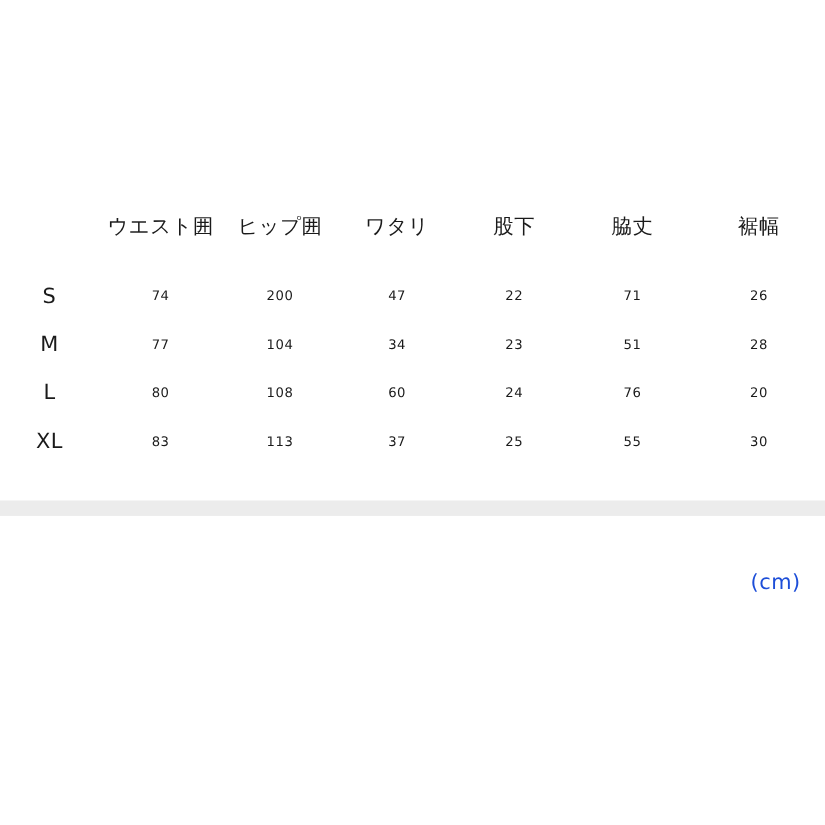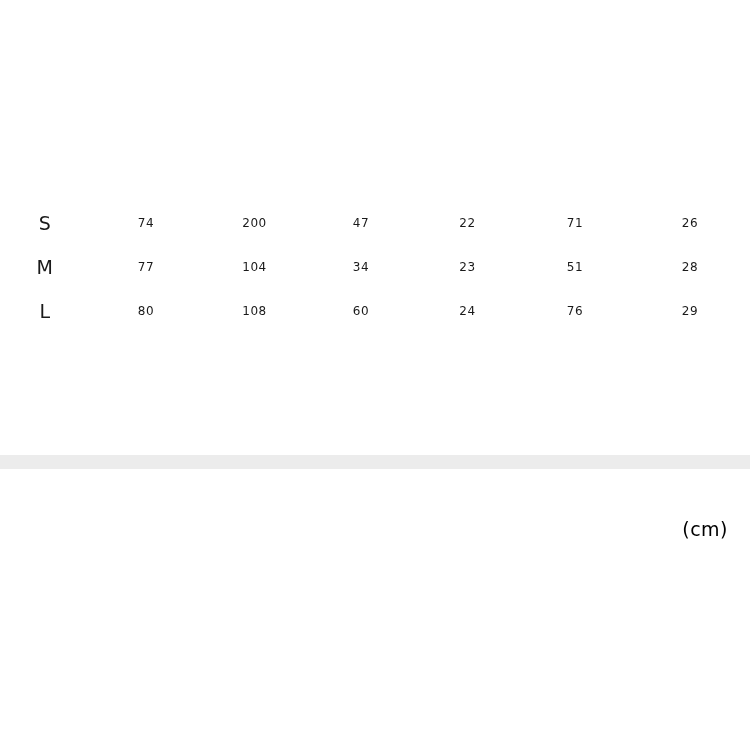--- a/index.html
+++ b/index.html
@@ -71,39 +71,48 @@
     width: 750px;
     height: 14px;
     background: #ececec;
   }
   .unit-note {
     position: absolute;
     right: 22px;
     top: 518px;
     font-size: 19px;
     letter-spacing: 0.5px;
-    color: #000000;
+    color: #1d4ed8;
   }
 </style>
 </head>
 <body>
 
 <div class="page">
 
   <table class="size-table">
     <colgroup>
       <col class="c-size">
       <col class="c-d1">
       <col class="c-d2">
       <col class="c-d3">
       <col class="c-d4">
       <col class="c-d5">
       <col class="c-d6">
     </colgroup>
     <thead>
+      <tr class="head-row">
+        <th class="head-corner"></th>
+        <th>ウエスト囲</th>
+        <th>ヒップ囲</th>
+        <th>ワタリ</th>
+        <th>股下</th>
+        <th>脇丈</th>
+        <th>裾幅</th>
+      </tr>
       <tr class="spacer-row">
         <td></td>
         <td></td>
         <td></td>
         <td></td>
         <td></td>
         <td></td>
         <td></td>
       </tr>
     </thead>
@@ -126,21 +135,30 @@
         <td class="value">51</td>
         <td class="value">28</td>
       </tr>
       <tr>
         <td class="size-label">L</td>
         <td class="value">80</td>
         <td class="value">108</td>
         <td class="value">60</td>
         <td class="value">24</td>
         <td class="value">76</td>
-        <td class="value">29</td>
+        <td class="value">20</td>
+      </tr>
+      <tr>
+        <td class="size-label">XL</td>
+        <td class="value">83</td>
+        <td class="value">113</td>
+        <td class="value">37</td>
+        <td class="value">25</td>
+        <td class="value">55</td>
+        <td class="value">30</td>
       </tr>
     </tbody>
   </table>
 
   <div class="divider"></div>
 
   <div class="unit-note">(cm)</div>
 
 </div>
 

